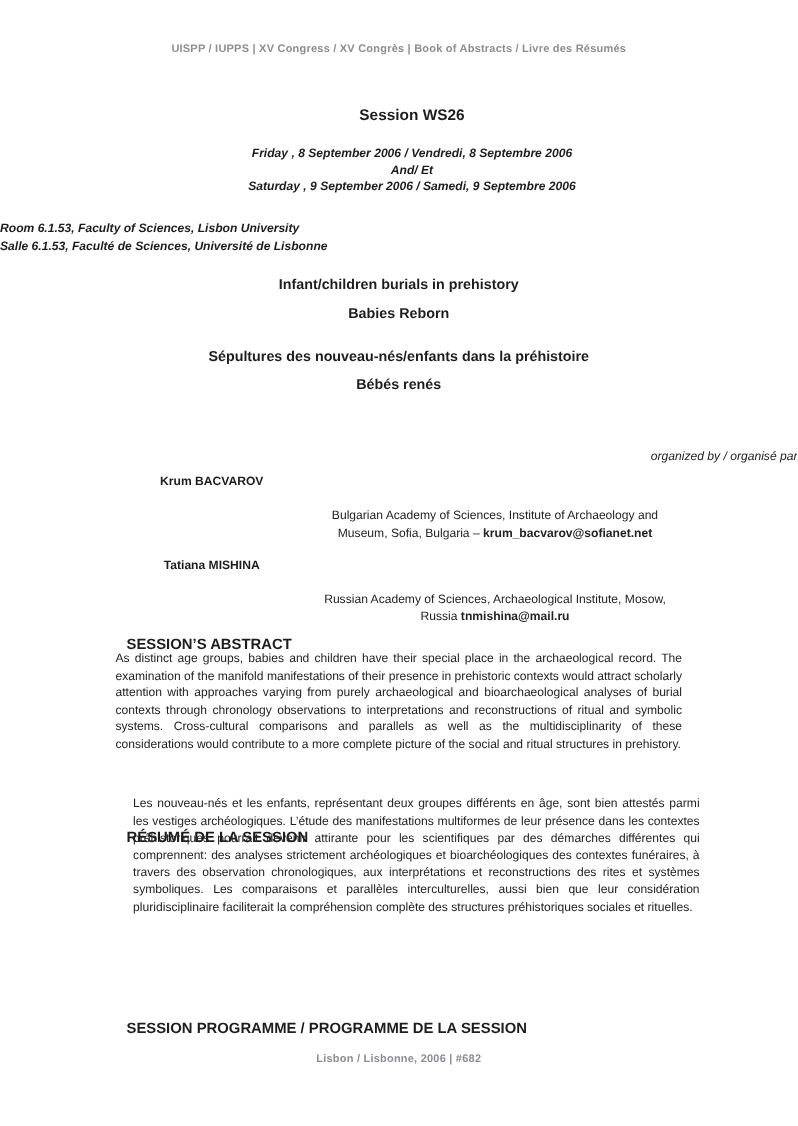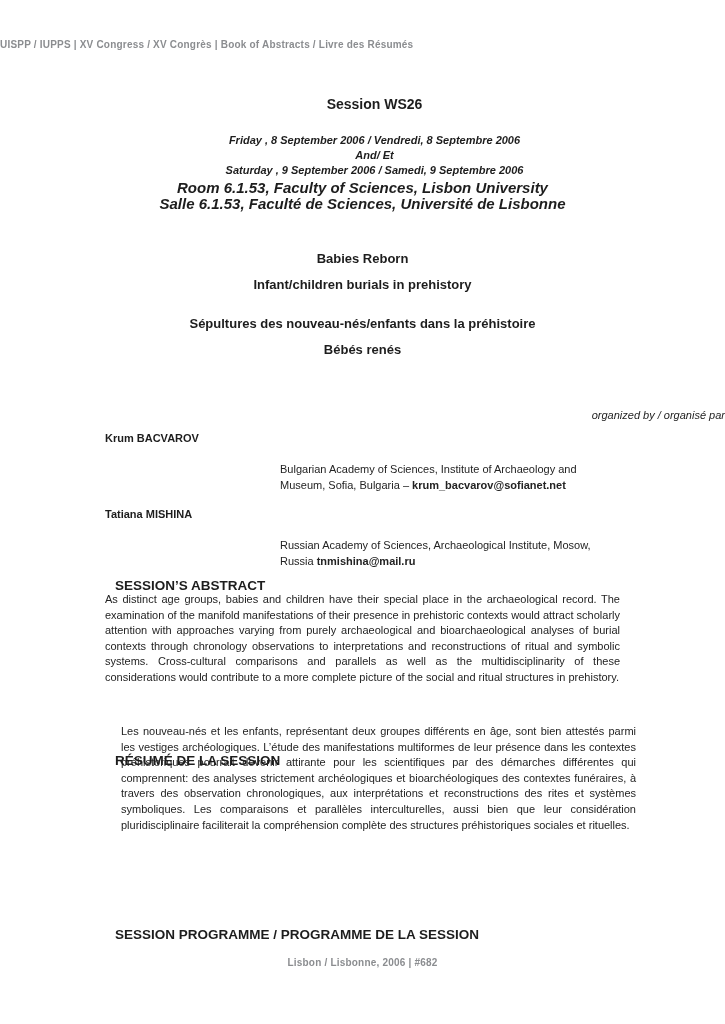--- a/index.html
+++ b/index.html
@@ -15,21 +15,21 @@
     margin: 0 auto;
     background: #ffffff;
     color: #232323;
     overflow: hidden;
   }
   .running-head {
     position: absolute;
     top: 39px;
     left: 0;
     width: 100%;
-    text-align: left;
+    text-align: center;
     font-size: 10px;
     font-weight: bold;
     color: #8b8d90;
     letter-spacing: 0.2px;
   }
   .session-title {
     position: absolute;
     top: 84px;
     left: 0;
     width: 100%;
@@ -47,25 +47,24 @@
     text-align: center;
     font-size: 11px;
     font-weight: bold;
     font-style: italic;
     line-height: 15px;
     color: #1d1d1d;
     padding-left: 12px;
   }
   .venue-block {
     position: absolute;
-    top: 180px;
-    left: 0;
-    width: 100%;
-    text-align: center;
-    font-size: 15px;
+    top: 200px;
+    left: 0;
+    width: 100%;
+    font-size: 11px;
     font-weight: bold;
     font-style: italic;
     line-height: 16px;
     color: #1d1d1d;
   }
   .title-en-block {
     position: absolute;
     top: 251px;
     left: 0;
     width: 100%;
@@ -96,20 +95,21 @@
   }
   .organizers {
     position: absolute;
     top: 431px;
     left: 105px;
     width: 515px;
   }
   .organizer-row {
     display: flex;
     margin-bottom: 14px;
+    text-align: center;
   }
   .organizer-name {
     width: 175px;
     flex: 0 0 175px;
     font-size: 11px;
     font-weight: bold;
     line-height: 15.5px;
     color: #1d1d1d;
   }
   .organizer-aff {
@@ -172,22 +172,22 @@
     <div>And/ Et</div>
     <div>Saturday , 9 September 2006 / Samedi, 9 Septembre 2006</div>
   </div>
 
   <div class="venue-block">
     <div>Room 6.1.53, Faculty of Sciences, Lisbon University</div>
     <div>Salle 6.1.53, Faculté de Sciences, Université de Lisbonne</div>
   </div>
 
   <div class="title-en-block">
+    <p class="session-line">Infant/children burials in prehistory</p>
     <p class="session-line">Babies Reborn</p>
-    <p class="session-line">Infant/children burials in prehistory</p>
   </div>
 
   <div class="title-fr-block">
     <p class="session-line">Sépultures des nouveau-nés/enfants dans la préhistoire</p>
     <p class="session-line">Bébés renés</p>
   </div>
 
   <div class="organized-by">organized by / organisé par</div>
 
   <div class="organizers">

